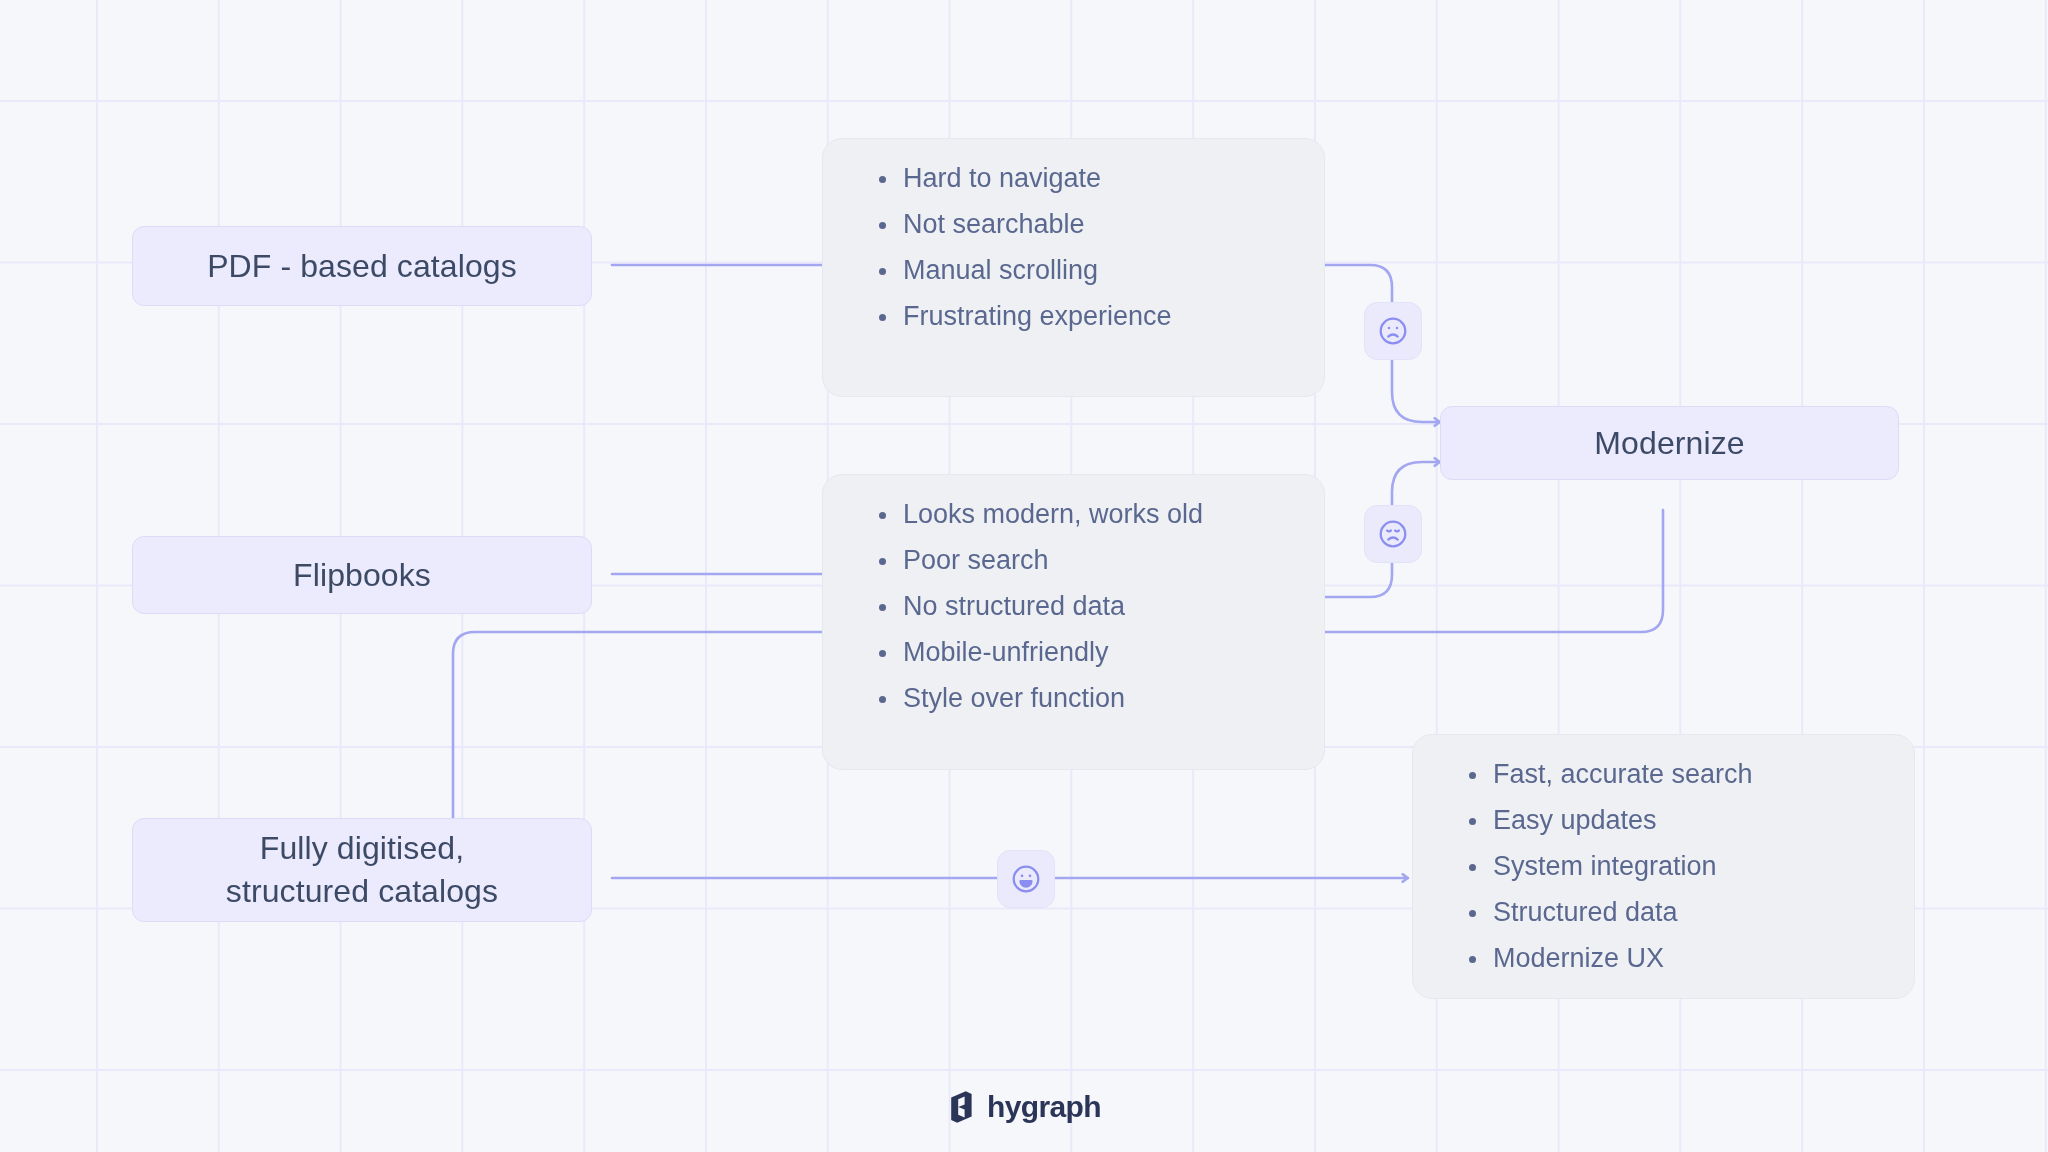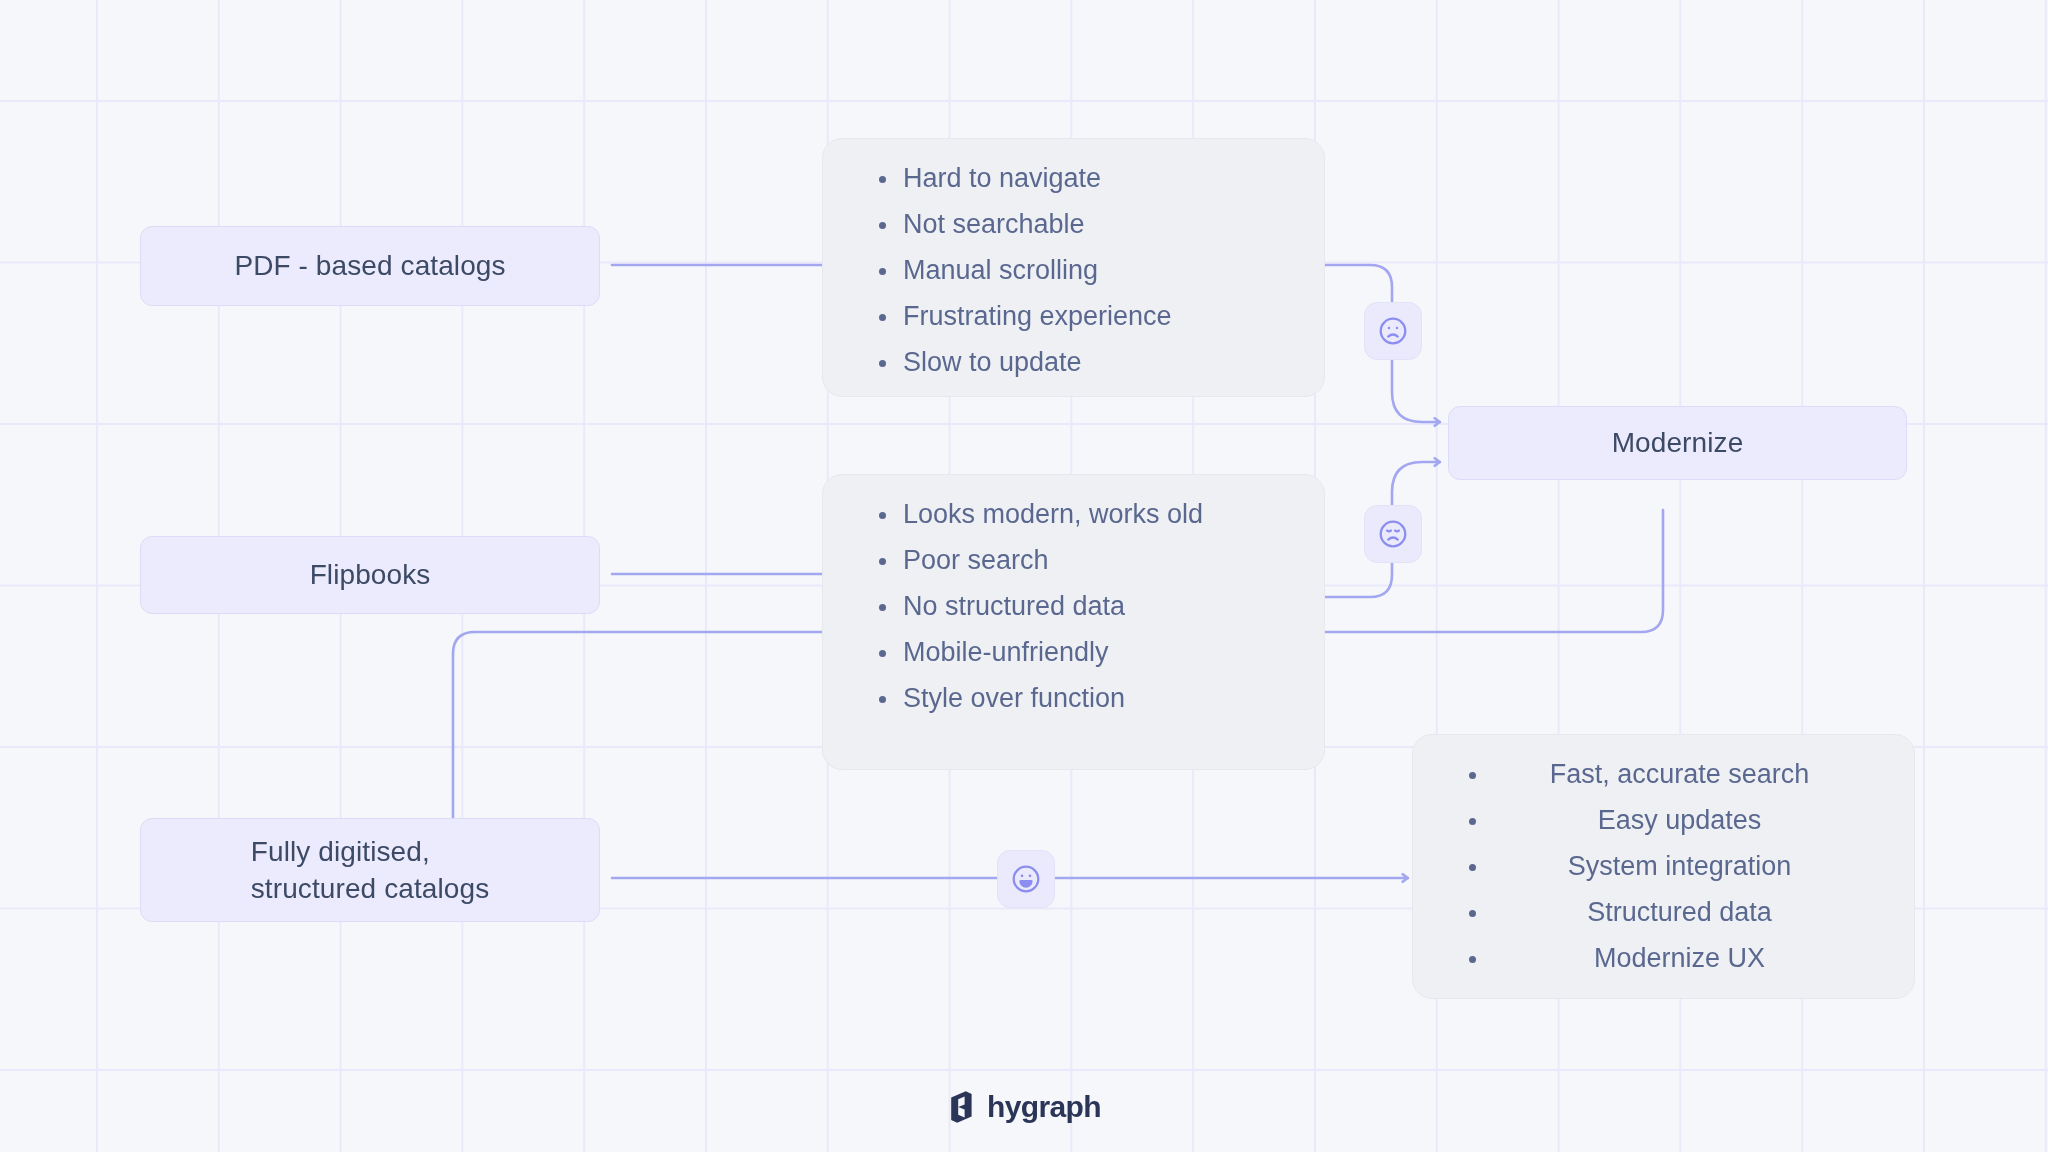--- a/index.html
+++ b/index.html
@@ -37,25 +37,24 @@
     box-sizing: border-box;
     border-radius: 12px;
     display: flex;
     align-items: center;
     justify-content: center;
   }
   .node.primary {
     background: #ebebfd;
     border: 1.4px solid #dcdcf8;
     color: #3d4a66;
-    font-size: 28px;
+    font-size: 32px;
     letter-spacing: 0.1px;
-    text-align: left;
+    text-align: center;
     line-height: 1.33;
-    margin-left: 8px;
   }
   .node.listbox {
     background: #eff0f4;
     border: 1.4px solid #e7e8ee;
     border-radius: 20px;
     display: block;
     padding: 26px 48px;
   }
 
   .bullets {
@@ -158,39 +157,38 @@
       <span>structured catalogs</span>
     </span>
   </div>
 
   <div class="node listbox" style="left:822px; top:138px; width:503px; height:259px;">
     <ul class="bullets">
       <li>Hard to navigate</li>
       <li>Not searchable</li>
       <li>Manual scrolling</li>
       <li>Frustrating experience</li>
-      <li>Slow to update</li>
     </ul>
   </div>
 
   <div class="node listbox" style="left:822px; top:474px; width:503px; height:296px;">
     <ul class="bullets">
       <li>Looks modern, works old</li>
       <li>Poor search</li>
       <li>No structured data</li>
       <li>Mobile-unfriendly</li>
       <li>Style over function</li>
     </ul>
   </div>
 
   <div class="node primary" style="left:1440px; top:406px; width:459px; height:74px;">
     <span>Modernize</span>
   </div>
 
-  <div class="node listbox" style="left:1412px; top:734px; width:503px; height:265px;text-align:center;">
+  <div class="node listbox" style="left:1412px; top:734px; width:503px; height:265px;">
     <ul class="bullets">
       <li>Fast, accurate search</li>
       <li>Easy updates</li>
       <li>System integration</li>
       <li>Structured data</li>
       <li>Modernize UX</li>
     </ul>
   </div>
 
   <div class="chip" style="left:1364px; top:302px;">

